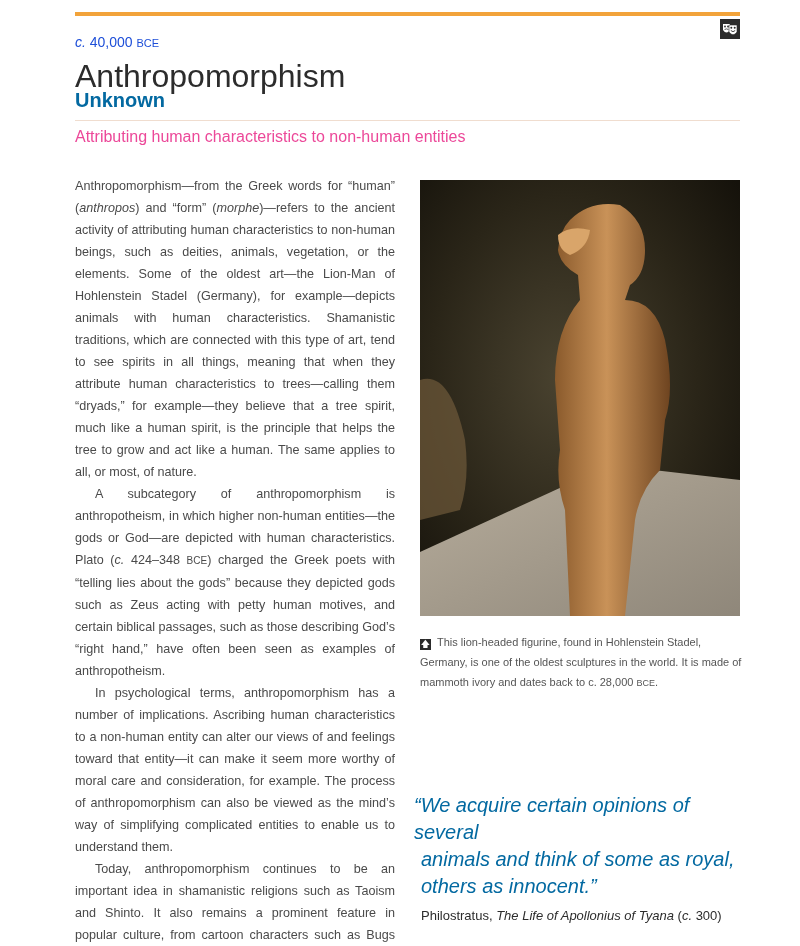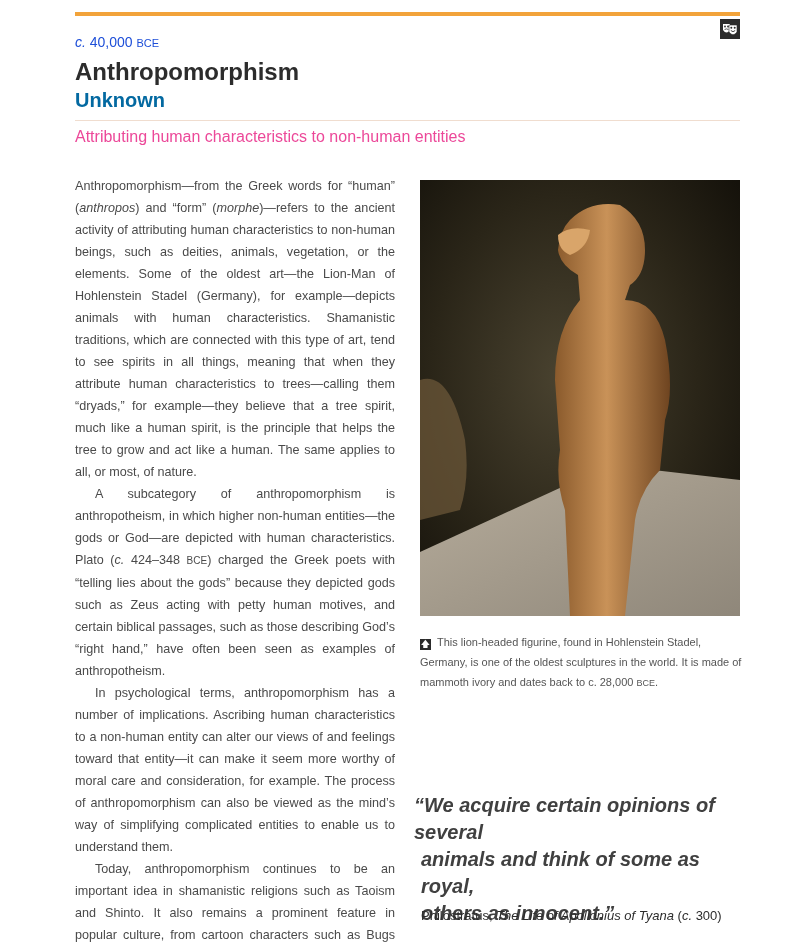--- a/index.html
+++ b/index.html
@@ -2,33 +2,33 @@
 <html><head>
 <meta charset="utf-8">
 <style>
   html, body { margin:0; padding:0; background:#ffffff; }
   body { width:800px; height:946px; position:relative; overflow:hidden; font-family:"Liberation Sans", sans-serif; color:#3a3a3a; }
   .top-rule { position:absolute; left:75px; top:12px; width:665px; height:4px; background:#f2a33a; }
   .date { position:absolute; left:75px; top:22px; font-size:14px; color:#1d4ed8;margin-top:12px; }
   .date .sc { font-size:11px; }
   .date i { font-style:italic; }
   .masks { position:absolute; left:720px; top:19px; width:20px; height:20px; background:#2b2b2b; }
-  .title { position:absolute; left:75px; top:58px; font-size:24px; font-weight:bold; color:#2c2c2c; }
+  .title { position:absolute; left:75px; top:58px; font-size:32px; font-weight:normal; color:#2c2c2c; }
   .author { position:absolute; left:75px; top:89px; font-size:20px; color:#0369a1; font-weight:bold; }
   .sep { position:absolute; left:75px; top:120px; width:665px; height:1px; background:#f0ddcf; }
   .subtitle { position:absolute; left:75px; top:128px; font-size:16px; color:#ec4899; }
   .body { position:absolute; left:75px; top:175px; width:320px; font-size:12.6px; line-height:22px; color:#4a4a4a; text-align:justify; }
   .body p { margin:0; }
   .body p + p { text-indent:20px; }
   .body .sc { font-size:10px; }
   .photo { position:absolute; left:420px; top:180px; width:320px; height:436px; overflow:hidden; }
   .caption { position:absolute; left:420px; top:632px; width:322px; font-size:11px; line-height:20px; color:#555; }
   .cap-icon { display:inline-block; width:11px; height:11px; background:#2b2b2b; color:#fff; font-size:9px; line-height:11px; text-align:center; vertical-align:-1px; margin-right:6px; }
   .caption .sc { font-size:9px; }
-  .quote { position:absolute; left:414px; top:792px; width:330px; font-size:20px; line-height:27px; color:#404040; font-style:italic; font-family:"Liberation Sans", sans-serif; font-weight:bold; }
+  .quote { position:absolute; left:414px; top:792px; width:330px; font-size:20px; line-height:27px; color:#0369a1; font-style:italic; font-family:"Liberation Sans", sans-serif; font-weight:normal; }
   .quote .line { display:block; padding-left:7px; }
   .quote .line:first-child { padding-left:0; }
   .attrib { position:absolute; left:421px; top:908px; font-size:13px; color:#2c2c2c; }
   .attrib i { font-style:italic; }
 </style>
 </head>
 <body>
 
 <div class="top-rule"></div>
 

